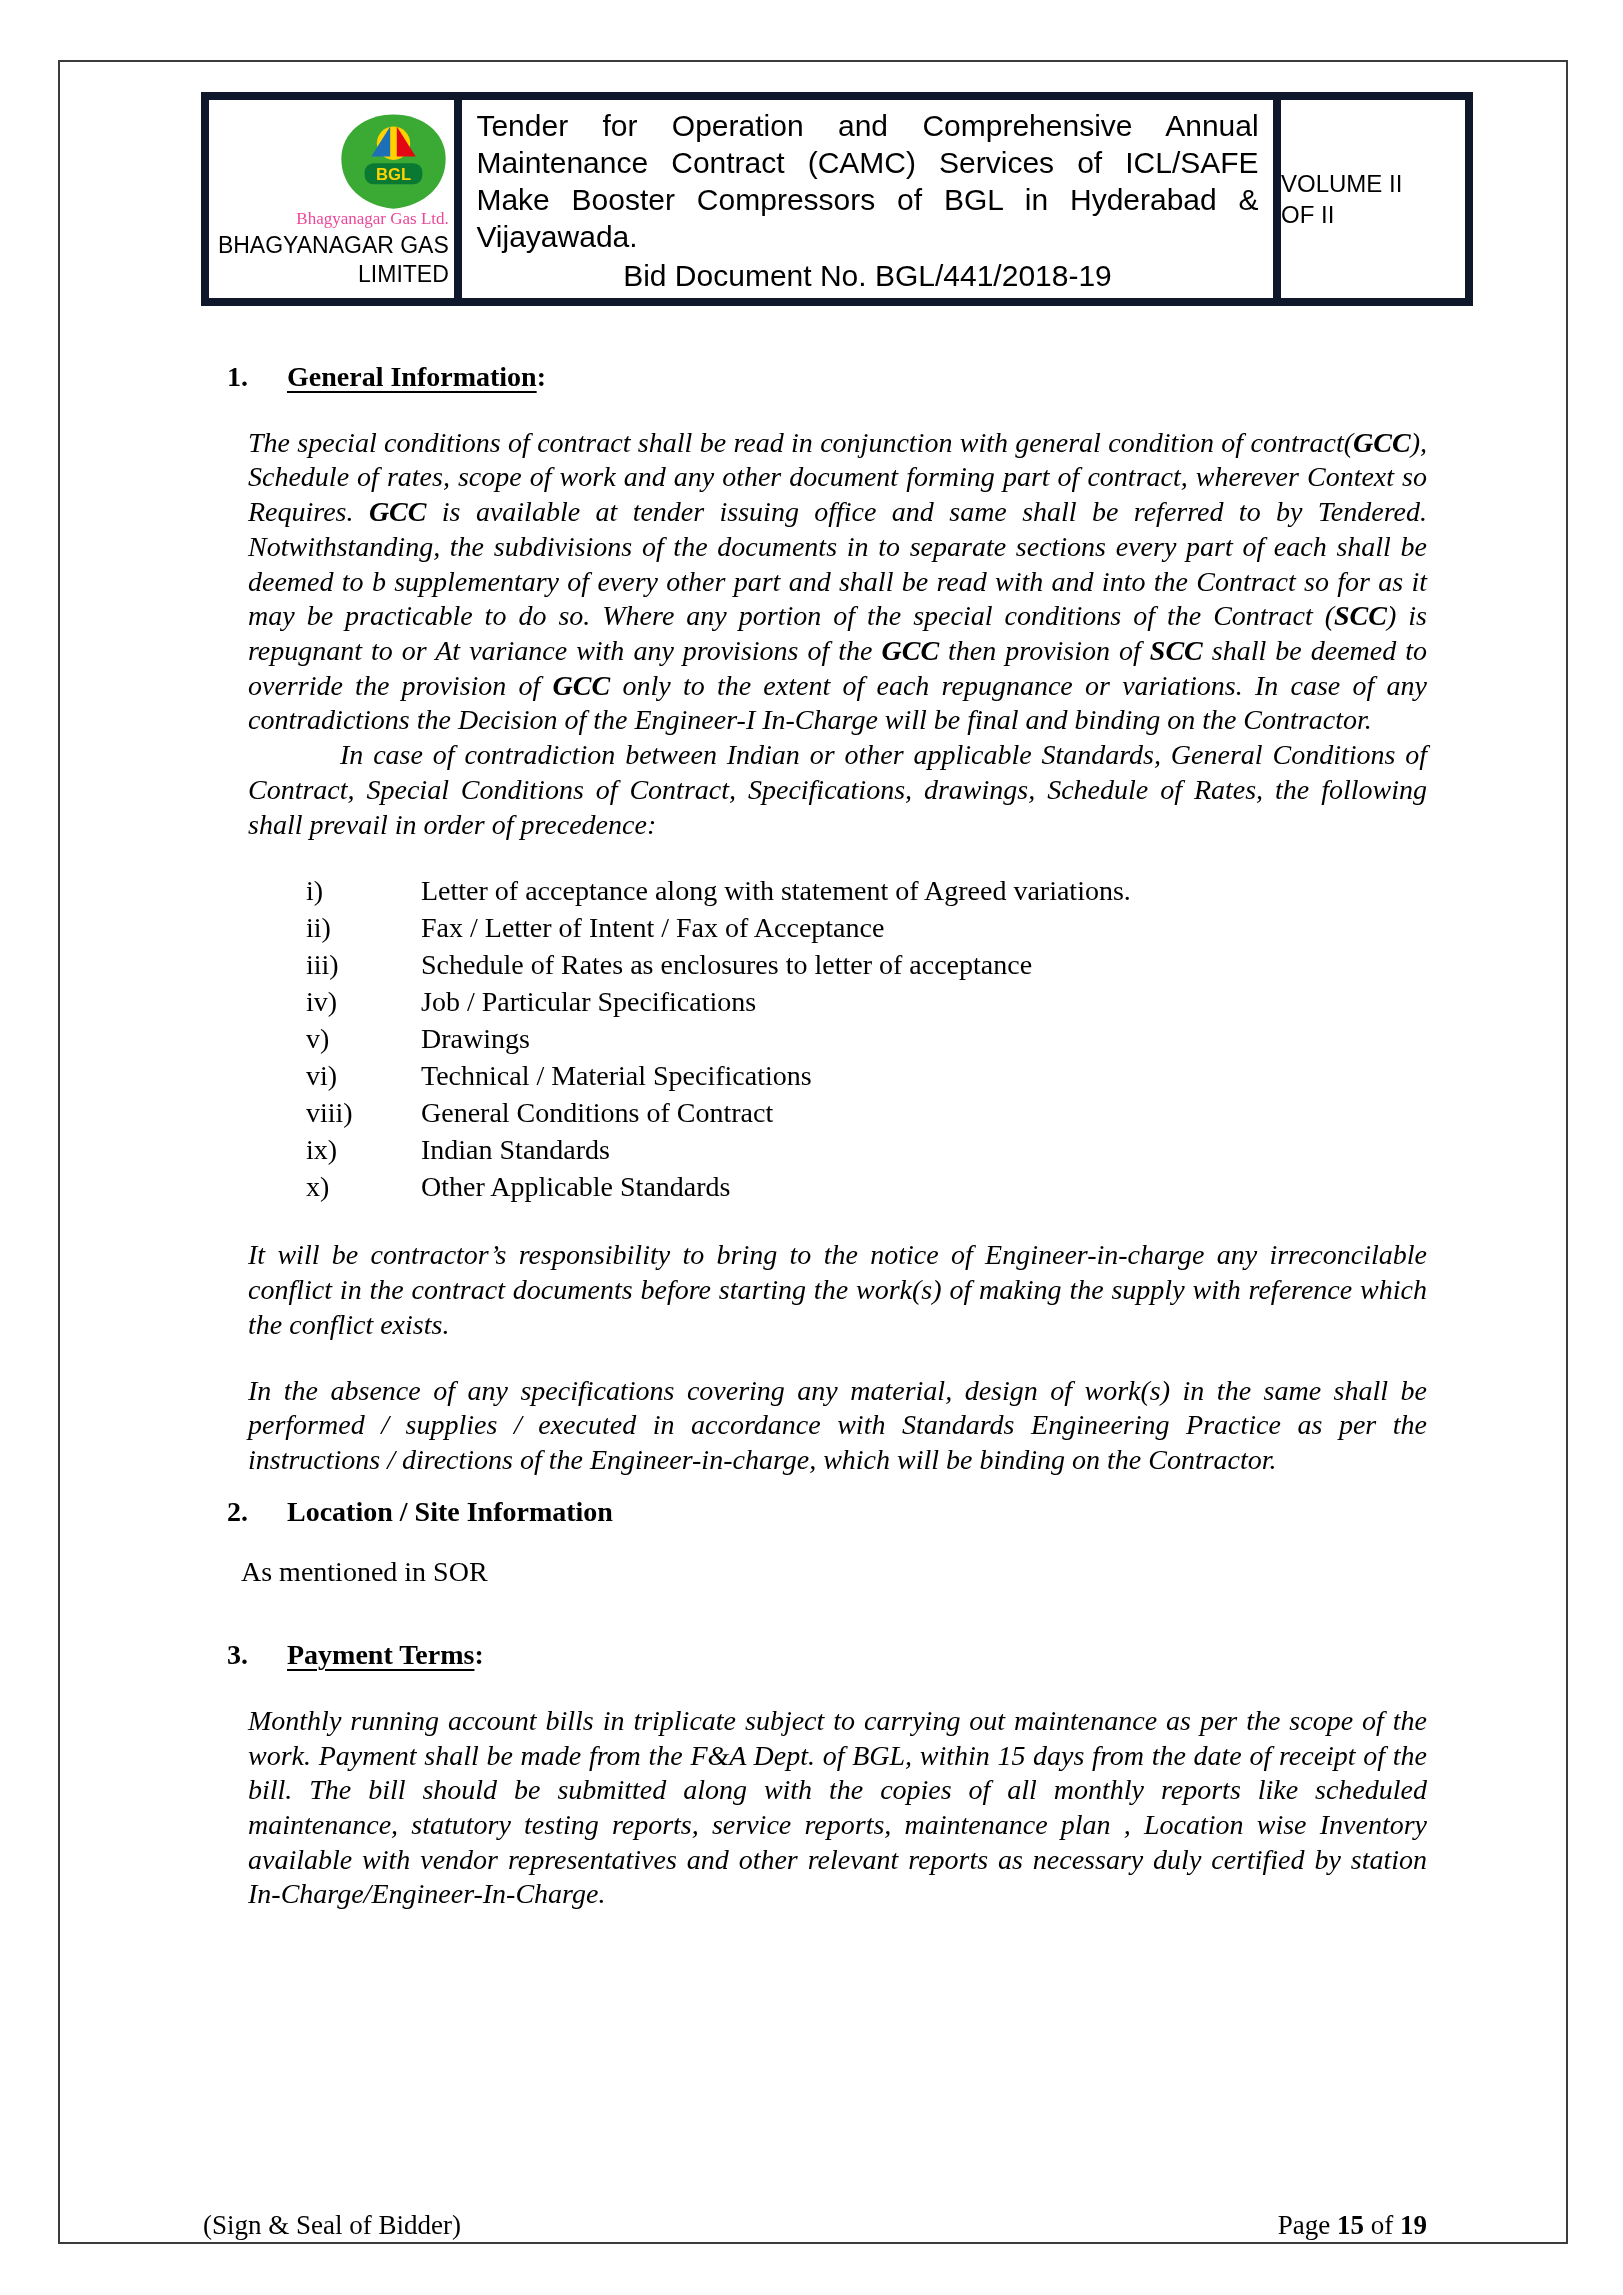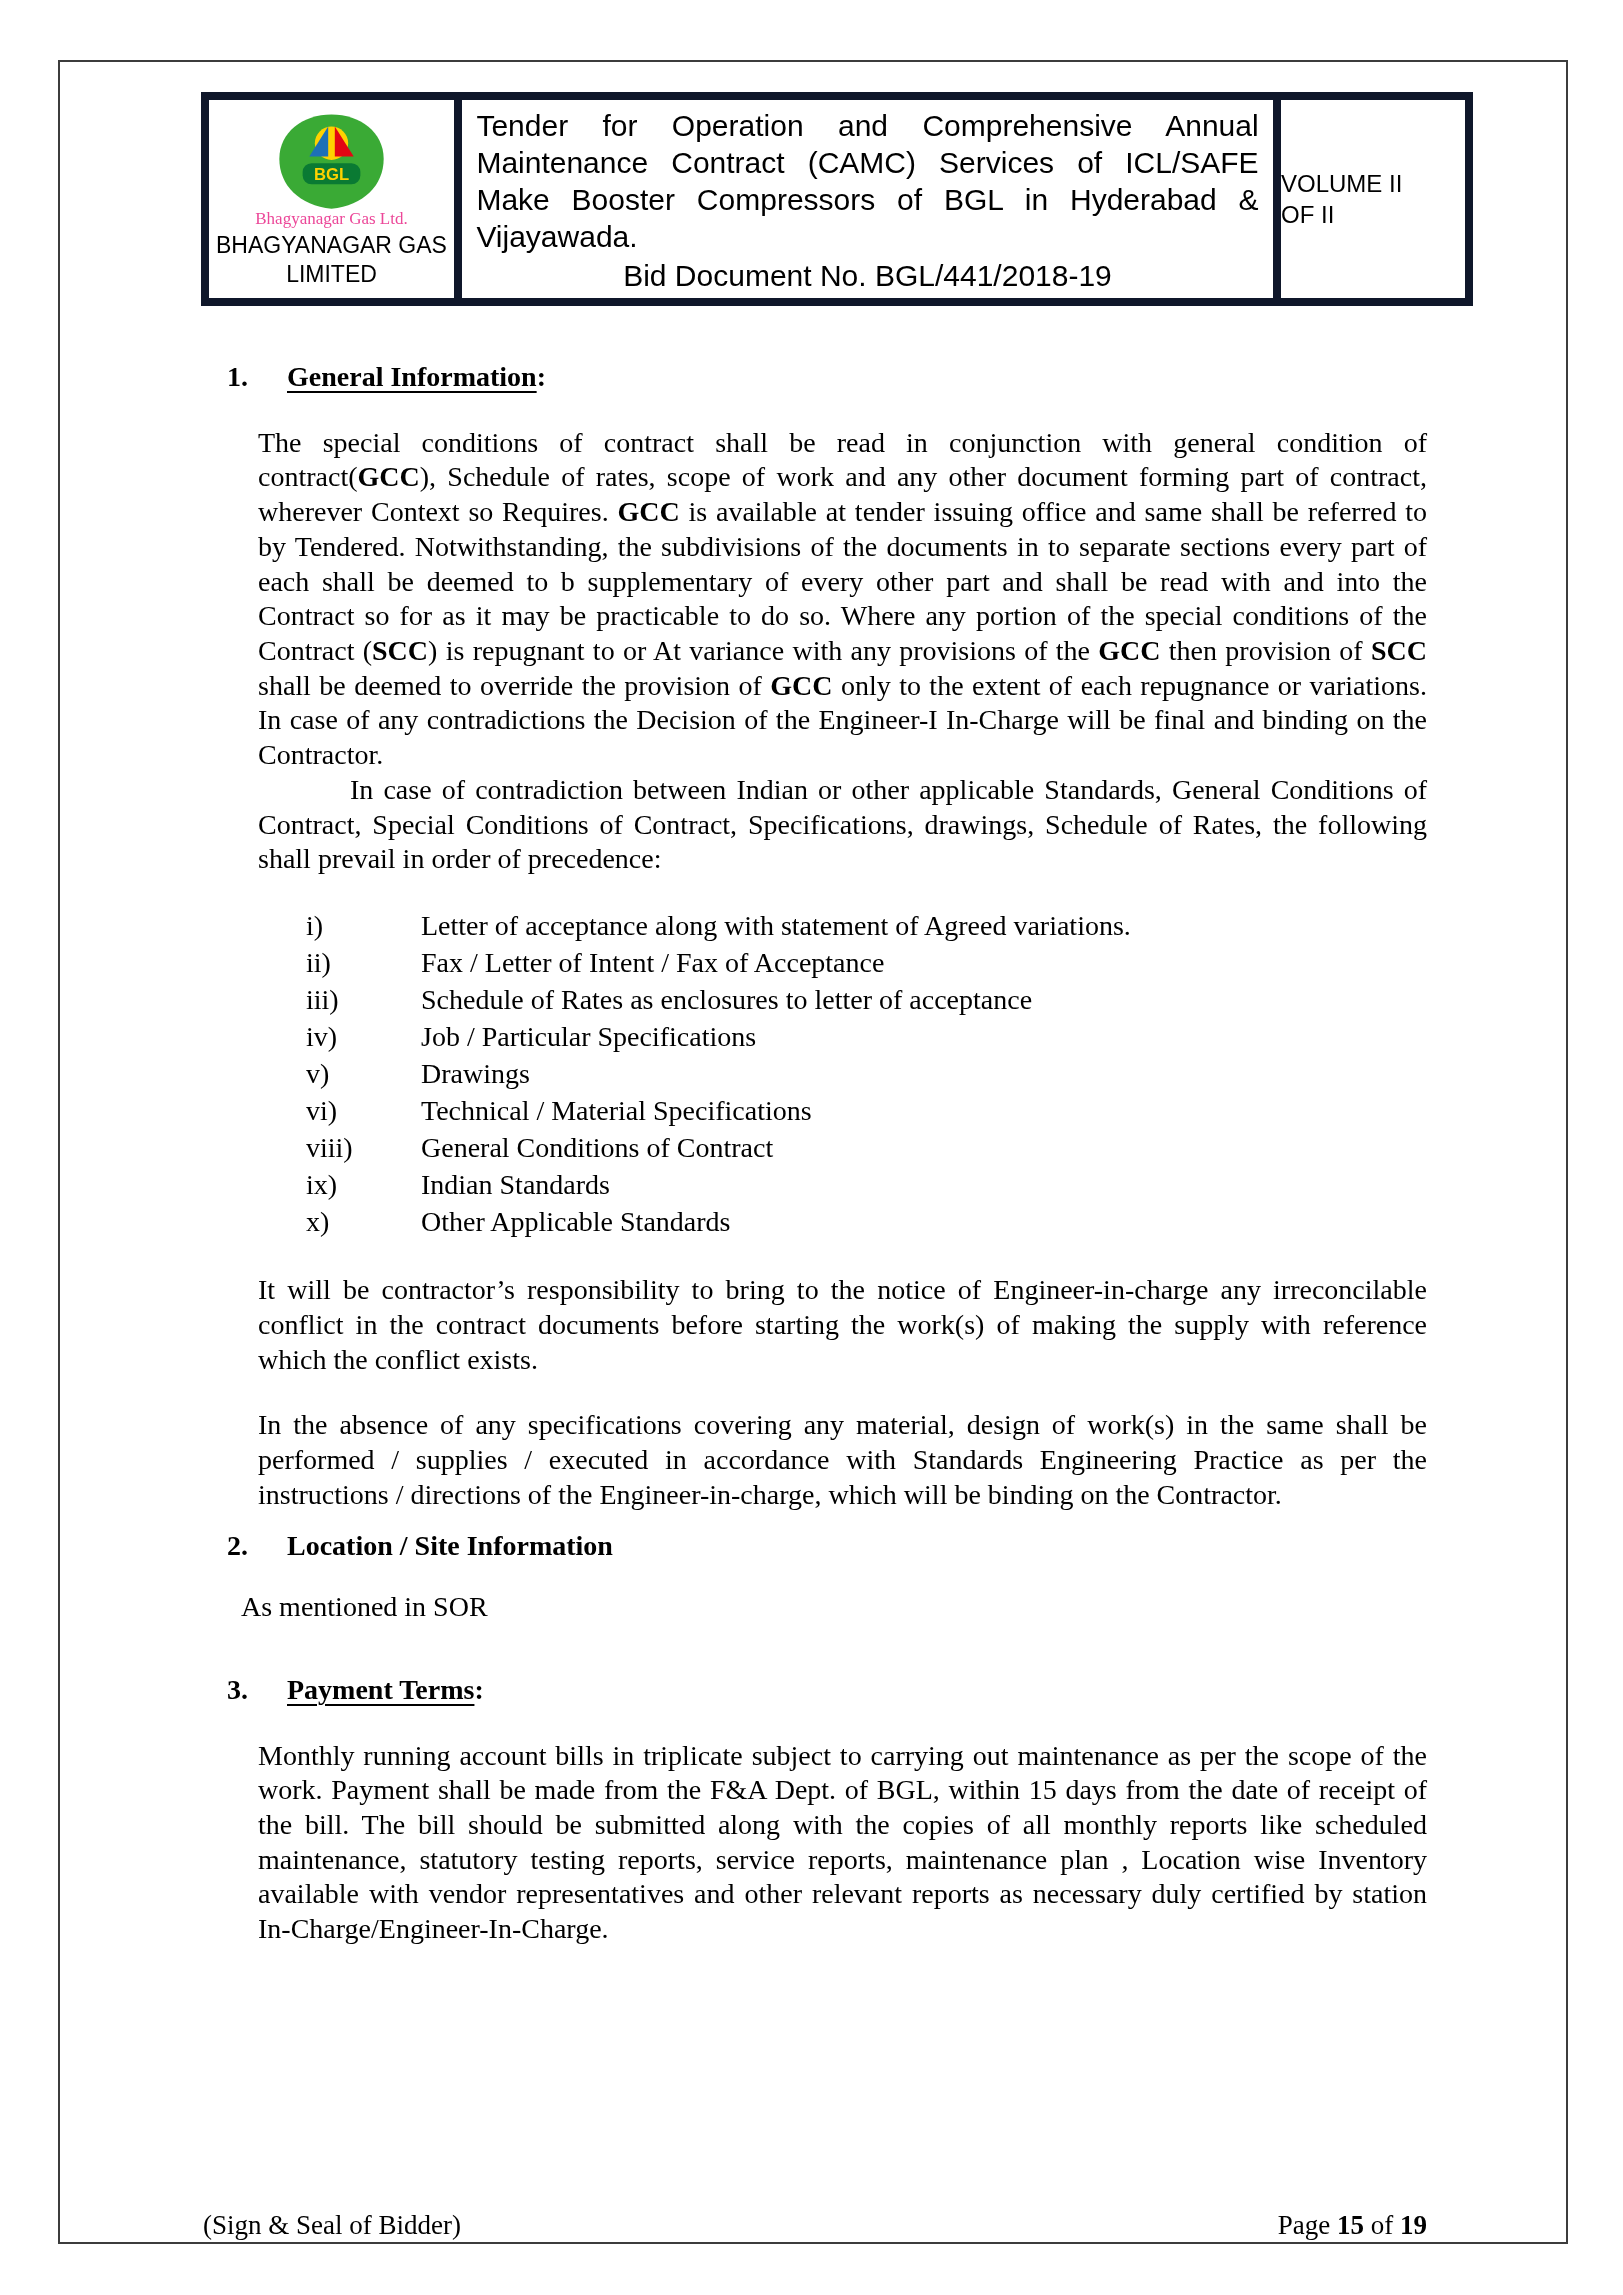--- a/index.html
+++ b/index.html
@@ -20,21 +20,21 @@
 
   
   .header-table {
     position: absolute;
     left: 141px; top: 30px;
     width: 1268px;
     border-collapse: collapse;
     table-layout: fixed;
   }
   .header-table td { border: 8px solid #0f172a; vertical-align: middle; }
-  .logo-cell  { width: 253px; text-align: center; padding: 7.9px 5.2px 5.2px 5.2px; }
+  .logo-cell  { width: 253px; text-align: right; padding: 7.9px 5.2px 5.2px 5.2px; }
   .title-cell { width: 819px; padding: 6.5px 14.4px 5.2px 14.4px; }
   .vol-cell   { width: 192px; text-align: left; }
 
   .org-name {
     font-family: "Liberation Sans", sans-serif;
     font-size: 23px; line-height: 1.25; margin-top: 2.6px;
   }
   .logo-subtext {
     color: #ec4899;
     font-size: 17px;
@@ -65,21 +65,22 @@
   }
   .sec-heading {
     display: flex;
     font-weight: bold;
     align-items: baseline;
   }
   .sec-num { width: 60px; flex: 0 0 60px; }
   .underlined { text-decoration: underline; text-decoration-thickness: 2px; text-underline-offset: 4.6px; }
   .para {
     text-align: justify;
-    margin-left: 31px;
+    margin-left: 21px;
+    font-style: italic;
   }
   .mt-lg { margin-top: 31px; }
   .mt-md { margin-top: 26px; }
   .mt-sm { margin-top: 17px; }
   .indent-first { text-indent: 92px; }
 
   .list {
     margin-left: 79px;
     margin-top: 30px;
     margin-bottom: 33px;

